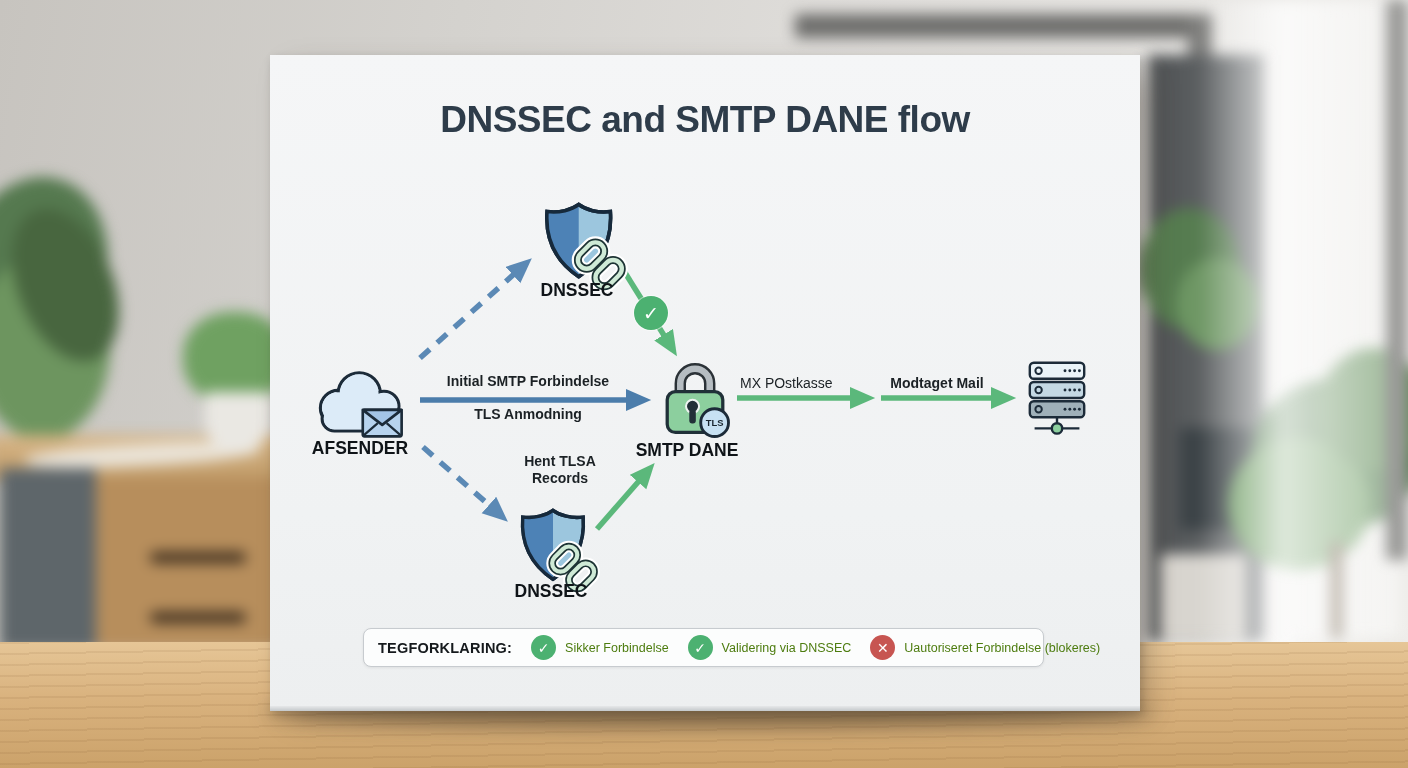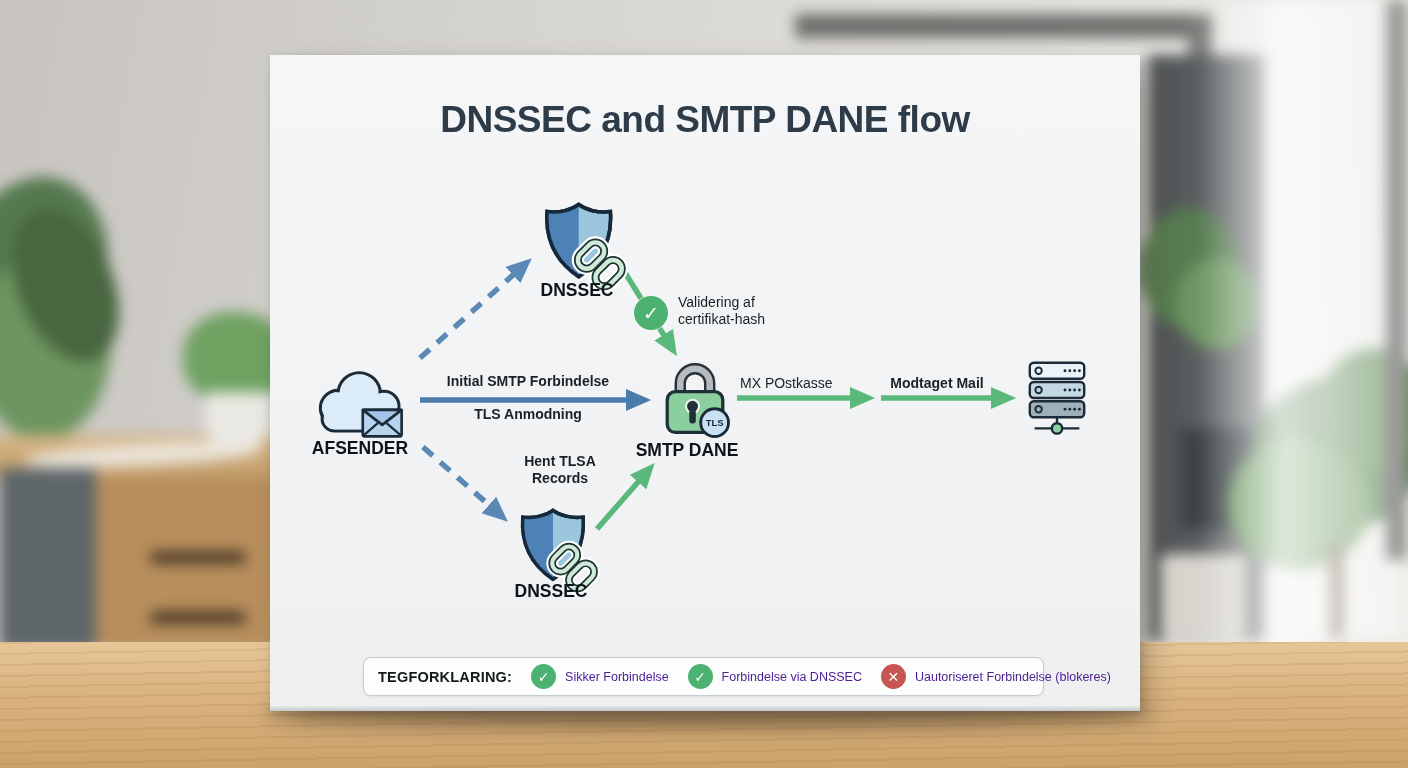--- a/index.html
+++ b/index.html
@@ -55,26 +55,26 @@
   .node-label{font-size:17.5px;font-weight:700;color:#0f1418;text-align:center;line-height:19px;}
   .flow-label{font-size:14px;font-weight:500;color:#1b2125;line-height:17px;}
   .center{text-align:center;font-weight:bold;}
   .arrow-layer{position:absolute;left:0;top:0;width:870px;height:656px;overflow:visible;}
   .badge{border-radius:50%;display:flex;align-items:center;justify-content:center;
     color:#fff;font-weight:700;font-family:"DejaVu Sans",sans-serif;}
   .badge.green{background:#4cb171;}
   .badge.red{background:#c75551;}
   .badge.big{width:34px;height:34px;font-size:19px;box-shadow:0 0 0 1px rgba(255,255,255,.5);}
   .badge.sm{width:25px;height:25px;font-size:14px;flex:0 0 25px;}
-  .legend{left:93px;top:602px;width:681px;height:39px;background:#fcfdfd;
+  .legend{left:93px;top:573px;width:681px;height:39px;background:#fcfdfd;
     border:1.5px solid #c7cbcf;border-radius:8px;box-shadow:0 1px 3px rgba(0,0,0,.07);
     display:flex;align-items:center;gap:19px;padding:9px 14px;box-sizing:border-box;}
   .legend-title{font-size:14.5px;font-weight:700;color:#15191c;letter-spacing:.2px;}
   .legend-item{display:flex;align-items:center;gap:9px;}
-  .legend-label{font-size:12.5px;color:#4c1d95;white-space:nowrap;}
+  .legend-label{font-size:12.5px;color:#4d7c0f;white-space:nowrap;}
   svg{display:block;}
 </style>
 </head>
 <body>
 
 <div class="scene">
   <div class="wall"></div>
 
   <div class="bg-blur">
     <div class="shape frame-h"></div>
@@ -175,24 +175,20 @@
         </g>
         <g transform="rotate(-45 78 82)">
           <rect x="61" y="72" width="34" height="20" rx="10" fill="none" stroke="#1d3334" stroke-width="9"></rect>
           <rect x="61" y="72" width="34" height="20" rx="10" fill="none" stroke="#cfead6" stroke-width="5"></rect>
         </g>
       </g>
     </svg>
     <div class="p-abs node-label" style="left:237px;top:226px;width:140px">DNSSEC</div>
 
     <div class="p-abs badge green big" style="left:364px;top:241px">✓</div>
-    <div class="p-abs flow-label" style="left:408px;top:239px;width:170px">
-      <span style="display:block">Validering af</span>
-      <span style="display:block">certifikat-hash</span>
-    </div>
 
     <div class="p-abs flow-label center" style="left:148px;top:318px;width:220px">Initial SMTP Forbindelse</div>
     <div class="p-abs flow-label center" style="left:158px;top:351px;width:200px">TLS Anmodning</div>
 
     <svg class="p-abs" style="left:384px;top:299px;overflow:visible" width="82" height="85" viewBox="0 0 100 104" xmlns="http://www.w3.org/2000/svg">
       <path d="M32 52 V36 a18 18 0 0 1 36 0 V52" fill="none" stroke="#2b3237" stroke-width="14"></path>
       <path d="M32 52 V36 a18 18 0 0 1 36 0 V52" fill="none" stroke="#b6bdc2" stroke-width="8"></path>
       <rect x="16" y="46" width="68" height="50" rx="10" fill="#8ccf9e" stroke="#203038" stroke-width="4"></rect>
       <circle cx="47" cy="64" r="8" fill="#223038" stroke="#eef4f1" stroke-width="2.5"></circle>
       <rect x="43" y="68" width="8" height="17" rx="3.5" fill="#223038"></rect>
@@ -271,21 +267,21 @@
 
 
     <div class="p-abs legend">
       <span class="legend-title">TEGFORKLARING:</span>
       <span class="legend-item">
         <span class="badge green sm">✓</span>
         <span class="legend-label">Sikker Forbindelse</span>
       </span>
       <span class="legend-item">
         <span class="badge green sm">✓</span>
-        <span class="legend-label">Forbindelse via DNSSEC</span>
+        <span class="legend-label">Validering via DNSSEC</span>
       </span>
       <span class="legend-item">
         <span class="badge red sm">✕</span>
         <span class="legend-label">Uautoriseret Forbindelse (blokeres)</span>
       </span>
     </div>
 
   </div>
 </div>
 

